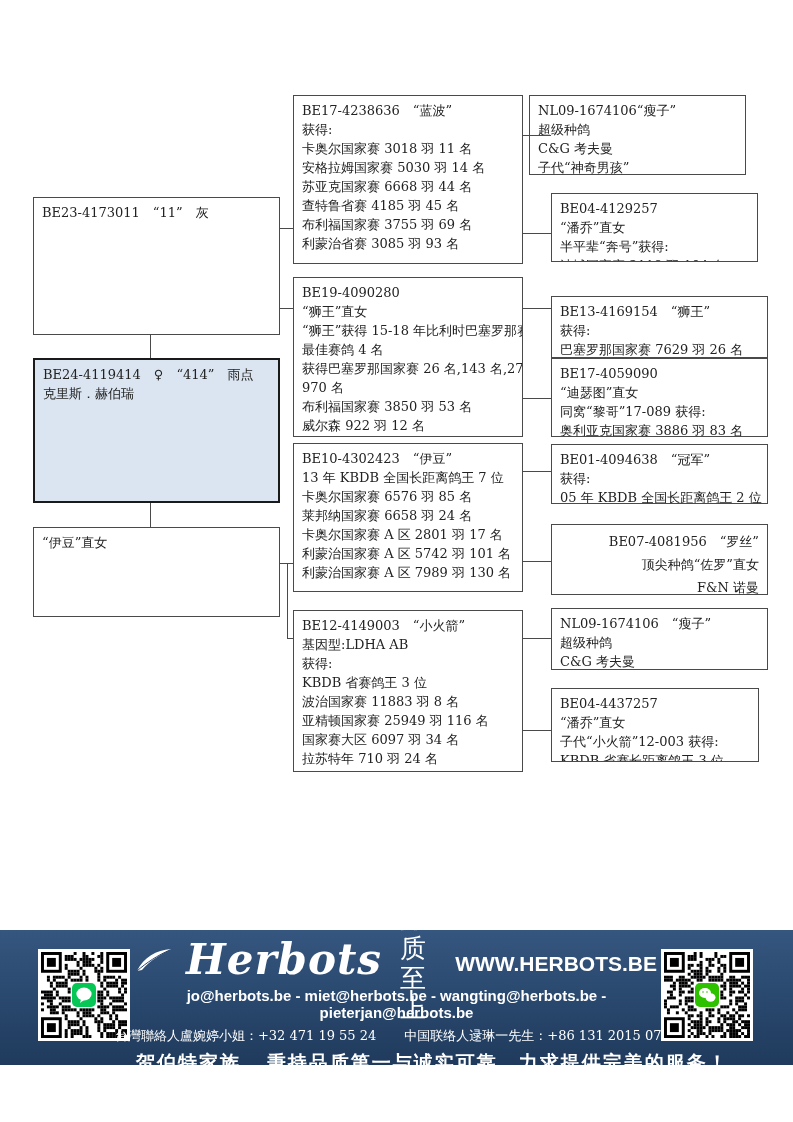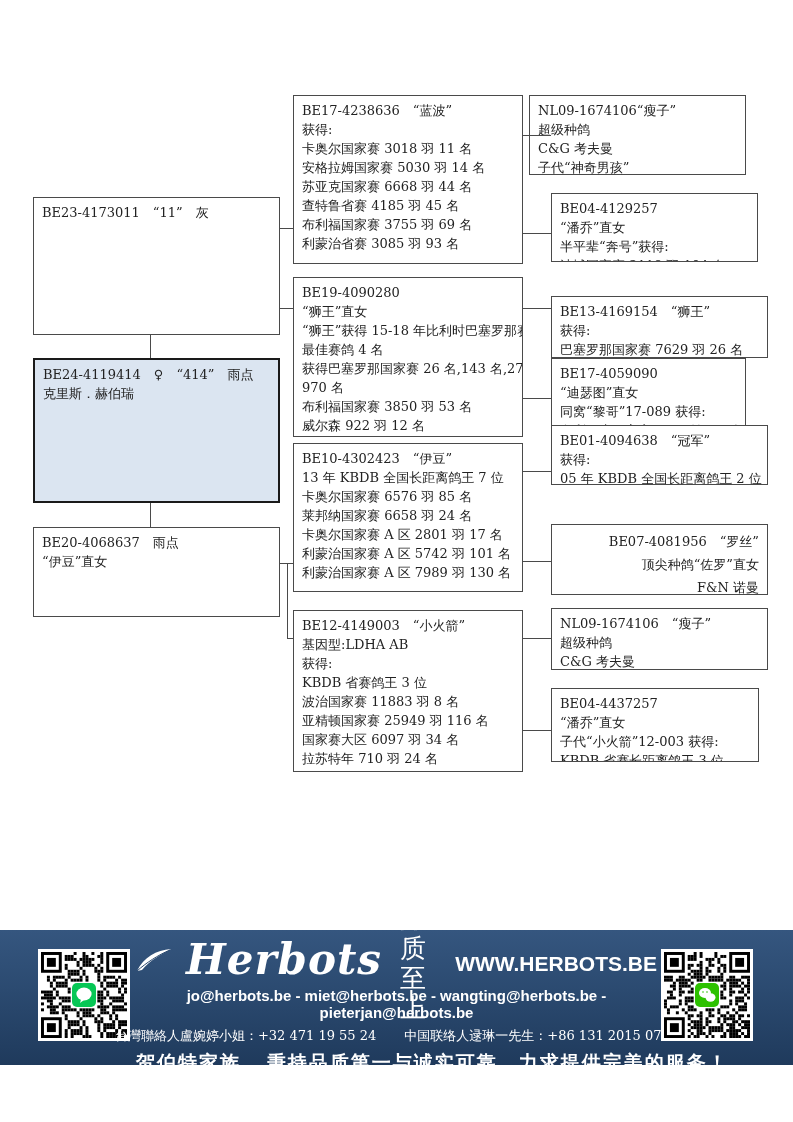--- a/index.html
+++ b/index.html
@@ -13,22 +13,22 @@
   .l1{left:33px;top:197px;width:247px;height:138px;}
   .l2{left:33px;top:358px;width:247px;height:145px;background:#dbe5f1;border:2px solid #1a1a1a;}
   .l3{left:33px;top:527px;width:247px;height:90px;}
   .m1{left:293px;top:95px;width:230px;height:169px;}
   .m2{left:293px;top:277px;width:230px;height:160px;}
   .m3{left:293px;top:443px;width:230px;height:149px;}
   .m4{left:293px;top:610px;width:230px;height:162px;}
   .r1{left:529px;top:95px;width:217px;height:80px;}
   .r2{left:551px;top:193px;width:207px;height:69px;}
   .r3{left:551px;top:296px;width:217px;height:62px;}
-  .r4{left:551px;top:358px;width:195px;height:79px;}
-  .r5{left:551px;top:425px;width:217px;height:60px;}
+  .r4{left:551px;top:358px;width:217px;height:79px;}
+  .r5{left:551px;top:444px;width:217px;height:60px;}
   .r6{left:551px;top:524px;width:217px;height:71px;}
   .r6 .bl{height:23px;line-height:23px;text-align:right;}
   .r7{left:551px;top:608px;width:217px;height:62px;}
   .r8{left:551px;top:688px;width:208px;height:74px;}
 
   
   .line{position:absolute;background:#4a4a4a;}
   .c-l1m1{left:280px;top:228px;width:13px;height:1px;}
   .c-l1m2{left:280px;top:308px;width:13px;height:1px;}
   .c-l3m3{left:280px;top:563px;width:13px;height:1px;}
@@ -75,21 +75,20 @@
 <div id="page">
 
   <div class="box l1">
       <div class="bl">BE23-4173011　“11”　灰</div>
     </div>
   <div class="box l2">
       <div class="bl">BE24-4119414　♀　“414”　雨点</div>
       <div class="bl">克里斯．赫伯瑞</div>
     </div>
   <div class="box l3">
-      <div class="bl">BE20-4068637　雨点</div>
       <div class="bl">“伊豆”直女</div>
     </div>
 
   <div class="box m1">
       <div class="bl">BE17-4238636　“蓝波”</div>
       <div class="bl">获得:</div>
       <div class="bl">卡奥尔国家赛 3018 羽 11 名</div>
       <div class="bl">安格拉姆国家赛 5030 羽 14 名</div>
       <div class="bl">苏亚克国家赛 6668 羽 44 名</div>
       <div class="bl">查特鲁省赛 4185 羽 45 名</div>

